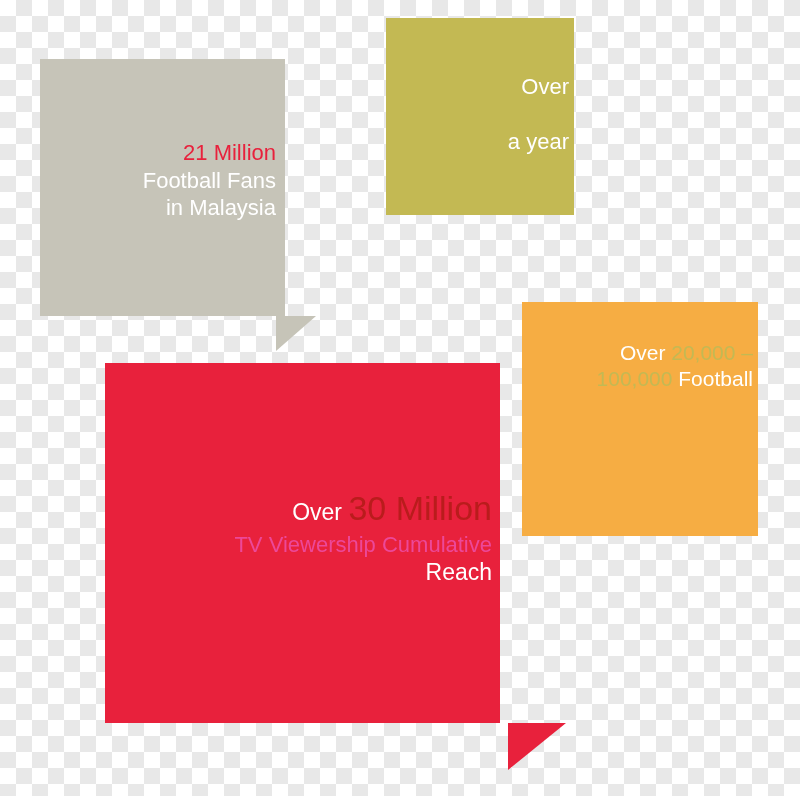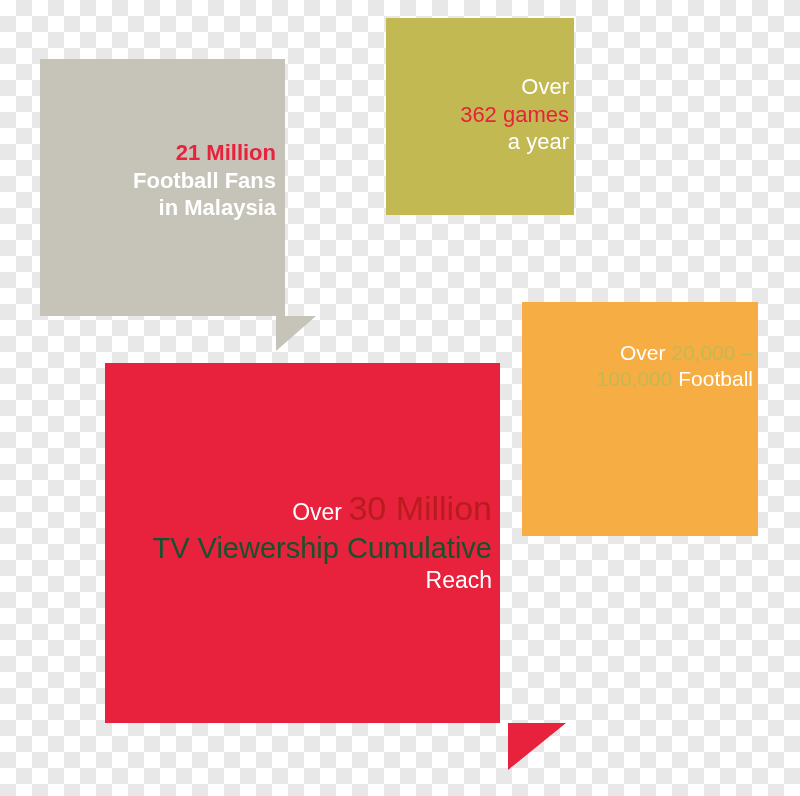--- a/index.html
+++ b/index.html
@@ -47,21 +47,20 @@
     line-height: 1.25;
     white-space: pre-wrap;
   }
 
   
   #bubble-fans {
     left: 40px;
     top: 59px;
     width: 245px;
     height: 257px;
-    font-weight: bold;
   }
   #bubble-fans .body { background-color: #c6c4b8; }
   #bubble-fans .tail {
     left: 236px;
     top: 257px;
     border-left: 40px solid #c6c4b8;
     border-bottom: 35px solid transparent;
   }
   #bubble-fans .text {
     left: 41px;
@@ -126,39 +125,39 @@
     top: 124px;
     width: 345px;
     font-size: 23px;
     color: #ffffff;
   }
   #bubble-reach .big {
     font-size: 34px;
     color: #b91c1c;
   }
   #bubble-reach .sub {
-    font-size: 29px;
-    color: #14532d;
+    font-size: 22px;
+    color: #ec4899;
   }
 </style>
 </head>
 <body>
 
 <div id="canvas">
 
   <div class="bubble" id="bubble-fans">
     <div class="body"></div>
     <div class="tail"></div>
     <div class="text"><span class="hl">21 Million</span><br><span>Football Fans</span><br><span>in Malaysia</span></div>
   </div>
 
   <div class="bubble" id="bubble-games">
     <div class="body"></div>
 
-    <div class="text"><span>Over</span><br><span class="hl">362 games</span><br><span>a year</span></div>
+    <div class="text"><span>Over</span><br><br><span>a year</span></div>
   </div>
 
   <div class="bubble" id="bubble-stadium">
     <div class="body"></div>
 
     <div class="text"><span>Over </span><span class="hl">20,000 –</span><br><span class="hl">100,000</span><span> Football</span><br><br><br></div>
   </div>
 
   <div class="bubble" id="bubble-reach">
     <div class="body"></div>

